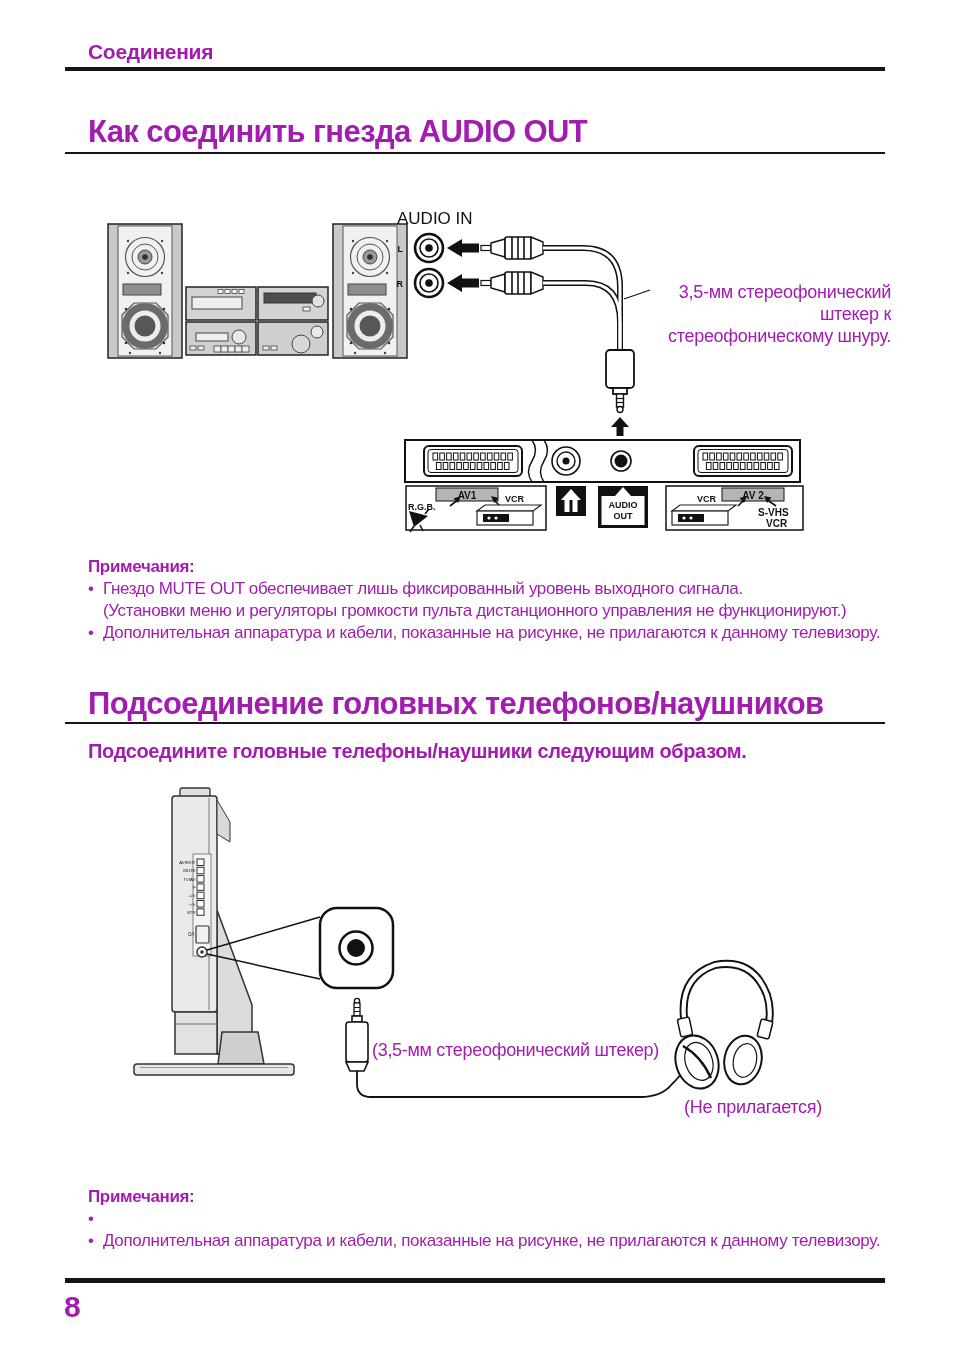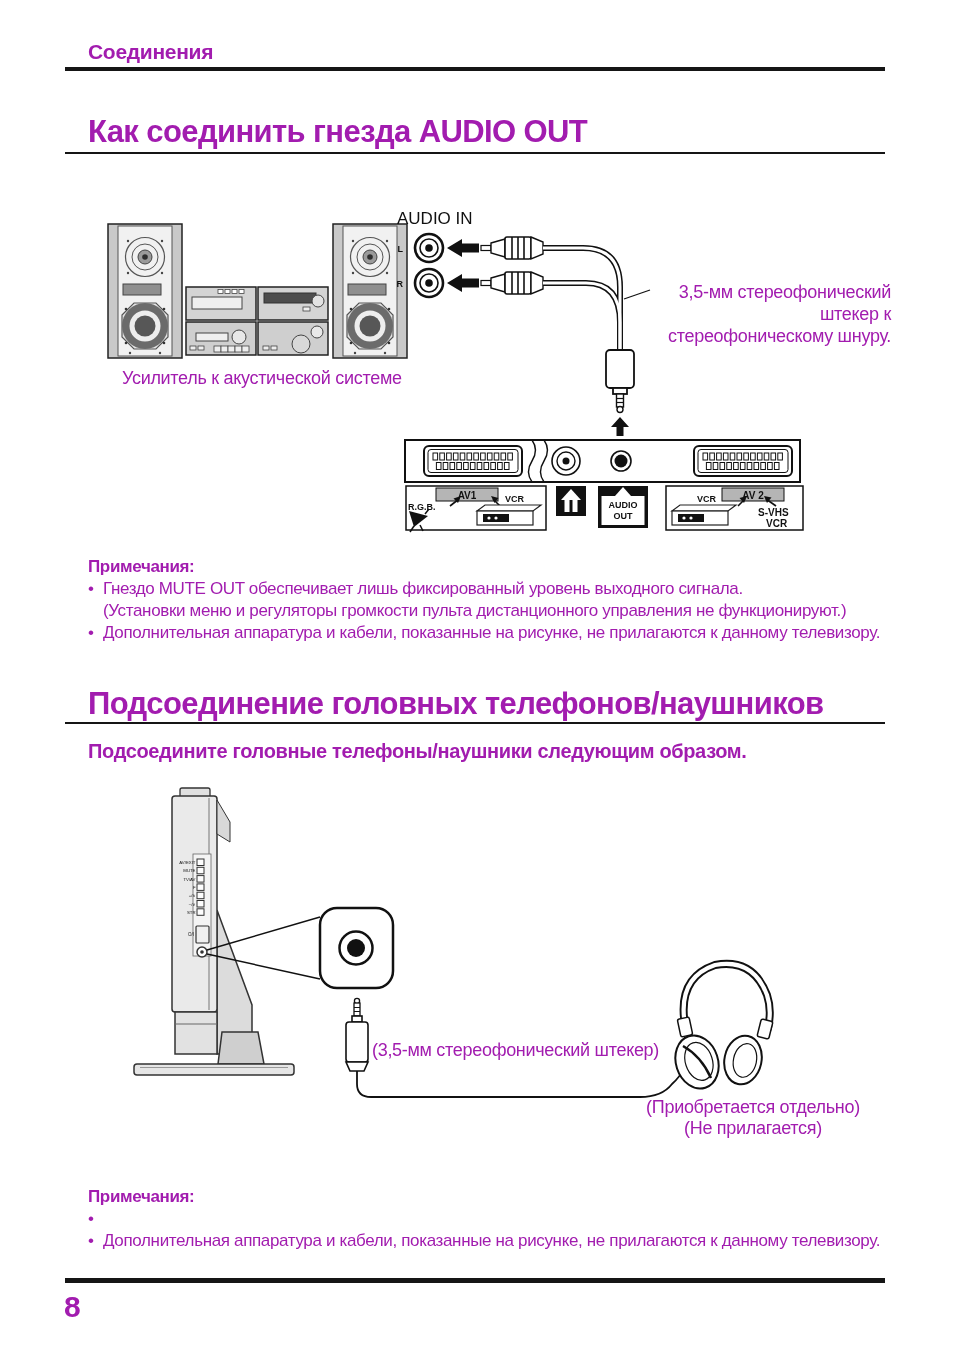--- a/index.html
+++ b/index.html
@@ -228,21 +228,20 @@
       <use href="#vcrico" xlink:href="#vcrico" x="672" y="310"></use>
       <line x1="738" y1="311" x2="745" y2="304" stroke="#111" stroke-width="1.6"></line>
       <polygon points="747,301 739.5,303 744,308" fill="#111"></polygon>
       <line x1="776" y1="311" x2="766" y2="304" stroke="#111" stroke-width="1.6"></line>
       <polygon points="764,301 771.5,302.5 767,308" fill="#111"></polygon>
       <text x="758" y="321" font-size="10" font-weight="bold">S-VHS</text>
       <text x="766" y="332" font-size="10" font-weight="bold">VCR</text>
     </g>
   </svg>
 
-  <div class="abs cap" style="left:122px;top:368px">Усилитель к акустической системе</div>
   <div class="abs cap" style="left:653px;top:281px;width:238px;line-height:22px">3,5-мм стереофонический штекер к стереофоническому шнуру.</div>
 
   <div class="abs notes" style="left:88px;top:556px">
     <div class="notes-title">Примечания:</div>
     <div class="note">
       <span class="blt">•</span>
       <div>
         <div>Гнездо MUTE OUT обеспечивает лишь фиксированный уровень выходного сигнала.</div>
         <div>(Установки меню и регуляторы громкости пульта дистанционного управления не функционируют.)</div>
       </div>
@@ -329,21 +328,20 @@
       <g transform="rotate(12 88 110)">
         <ellipse cx="88" cy="110" rx="18.5" ry="24.5" fill="#fff" stroke="#111" stroke-width="2"></ellipse>
         <ellipse cx="90" cy="110" rx="11.5" ry="17" fill="#fff" stroke="#111" stroke-width="1.2"></ellipse>
       </g>
       <path d="M28,96 Q46,106 56,128" fill="none" stroke="#111" stroke-width="2.5"></path>
     </g>
   </svg>
 
   <div class="abs cap" style="left:372px;top:1040px">(3,5-мм стереофонический штекер)</div>
   <div class="abs cap center" style="left:608px;top:1097px;width:290px;line-height:21px">
-    <div>(Приобретается отдельно)</div>
     <div>(Не прилагается)</div>
   </div>
 
   <div class="abs notes" style="left:88px;top:1186px">
     <div class="notes-title">Примечания:</div>
     <div class="note">
       <span class="blt">•</span>
       <div>
       </div>
     </div>

